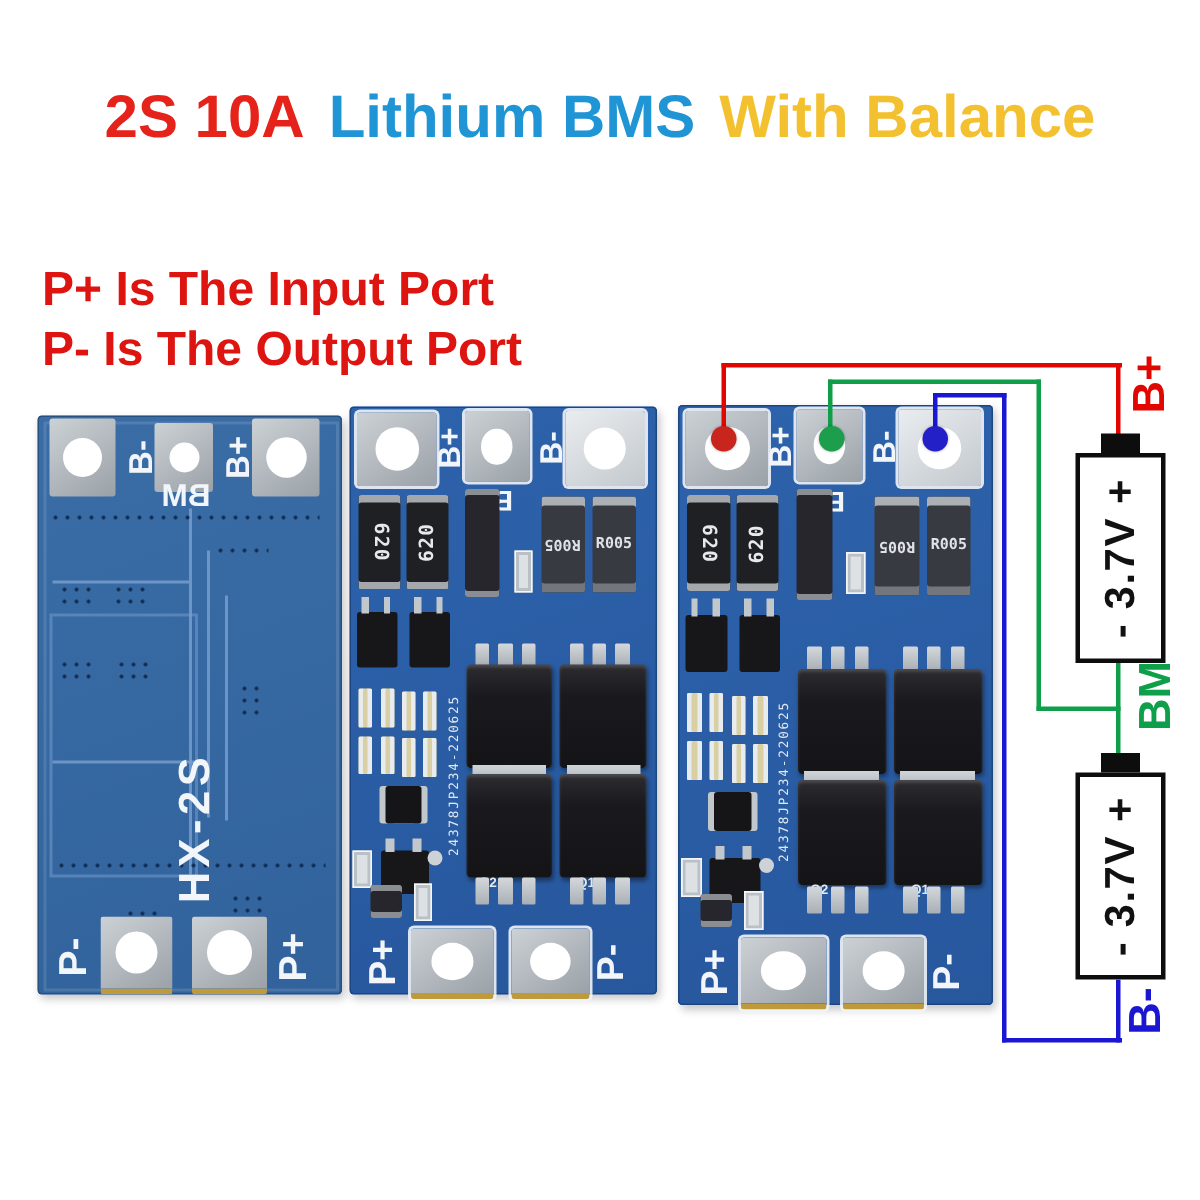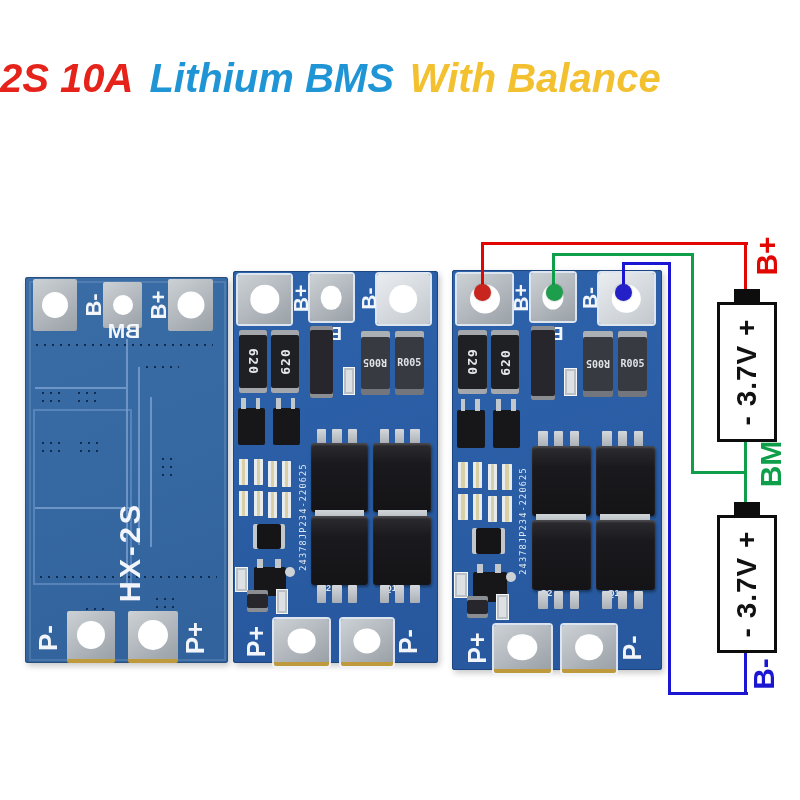--- a/index.html
+++ b/index.html
@@ -1,20 +1,20 @@
 <!DOCTYPE html>
 <html><head>
 <meta charset="utf-8">
 <style>
   html,body{margin:0;padding:0;background:#fff;}
   .canvas{position:relative;width:800px;height:800px;background:#ffffff;overflow:hidden;
           font-family:"Liberation Sans",sans-serif;}
   
-  .title{position:absolute;left:0;right:0;top:56px;text-align:left;
-         font-size:40px;font-weight:bold;letter-spacing:0;font-style:italic;}
+  .title{position:absolute;left:0;right:0;top:56px;text-align:center;
+         font-size:40px;font-weight:bold;letter-spacing:0;}
   .title .t1{color:#e5231b;margin-right:16px;}
   .title .t2{color:#2095d5;margin-right:16px;}
   .title .t3{color:#f3c12f;}
   .ann{position:absolute;left:28px;top:172px;font-size:32px;font-weight:bold;
        color:#de1410;line-height:40px;}
   
   .board{position:absolute;border-radius:3px;}
   .bback{background:linear-gradient(160deg,#3a6da6,#31629c);
          box-shadow:inset 0 0 0 1px #27507f,2px 3px 6px rgba(0,0,0,.22);}
   .bfront{background:linear-gradient(160deg,#2d63ac,#27579d);
@@ -79,20 +79,24 @@
 </style>
 </head>
 <body>
 
 <div class="canvas">
 
   <div class="title">
     <span class="t1">2S 10A</span><span class="t2">Lithium BMS</span><span class="t3">With Balance</span>
   </div>
 
+  <div class="ann">
+    <div>P+ Is The Input Port</div>
+    <div>P- Is The Output Port</div>
+  </div>
 
   <div class="board bback" style="left:25px;top:277px;width:203px;height:386px;">
     <div class="trect" style="left:4px;top:4px;width:193px;height:376px;border-color:rgba(255,255,255,.12);"></div>
     <div class="pad" style="left:8px;top:2px;width:44px;height:52px;">
         <div class="hole" style="width:26px;height:26px;"></div>
       </div>
     <div class="vlab" style="left:56px;top:6px;width:26px;height:44px;font-size:22px;">B-</div>
     <div class="pad" style="left:78px;top:5px;width:39px;height:46px;">
         <div class="hole" style="width:20px;height:20px;"></div>
       </div>

